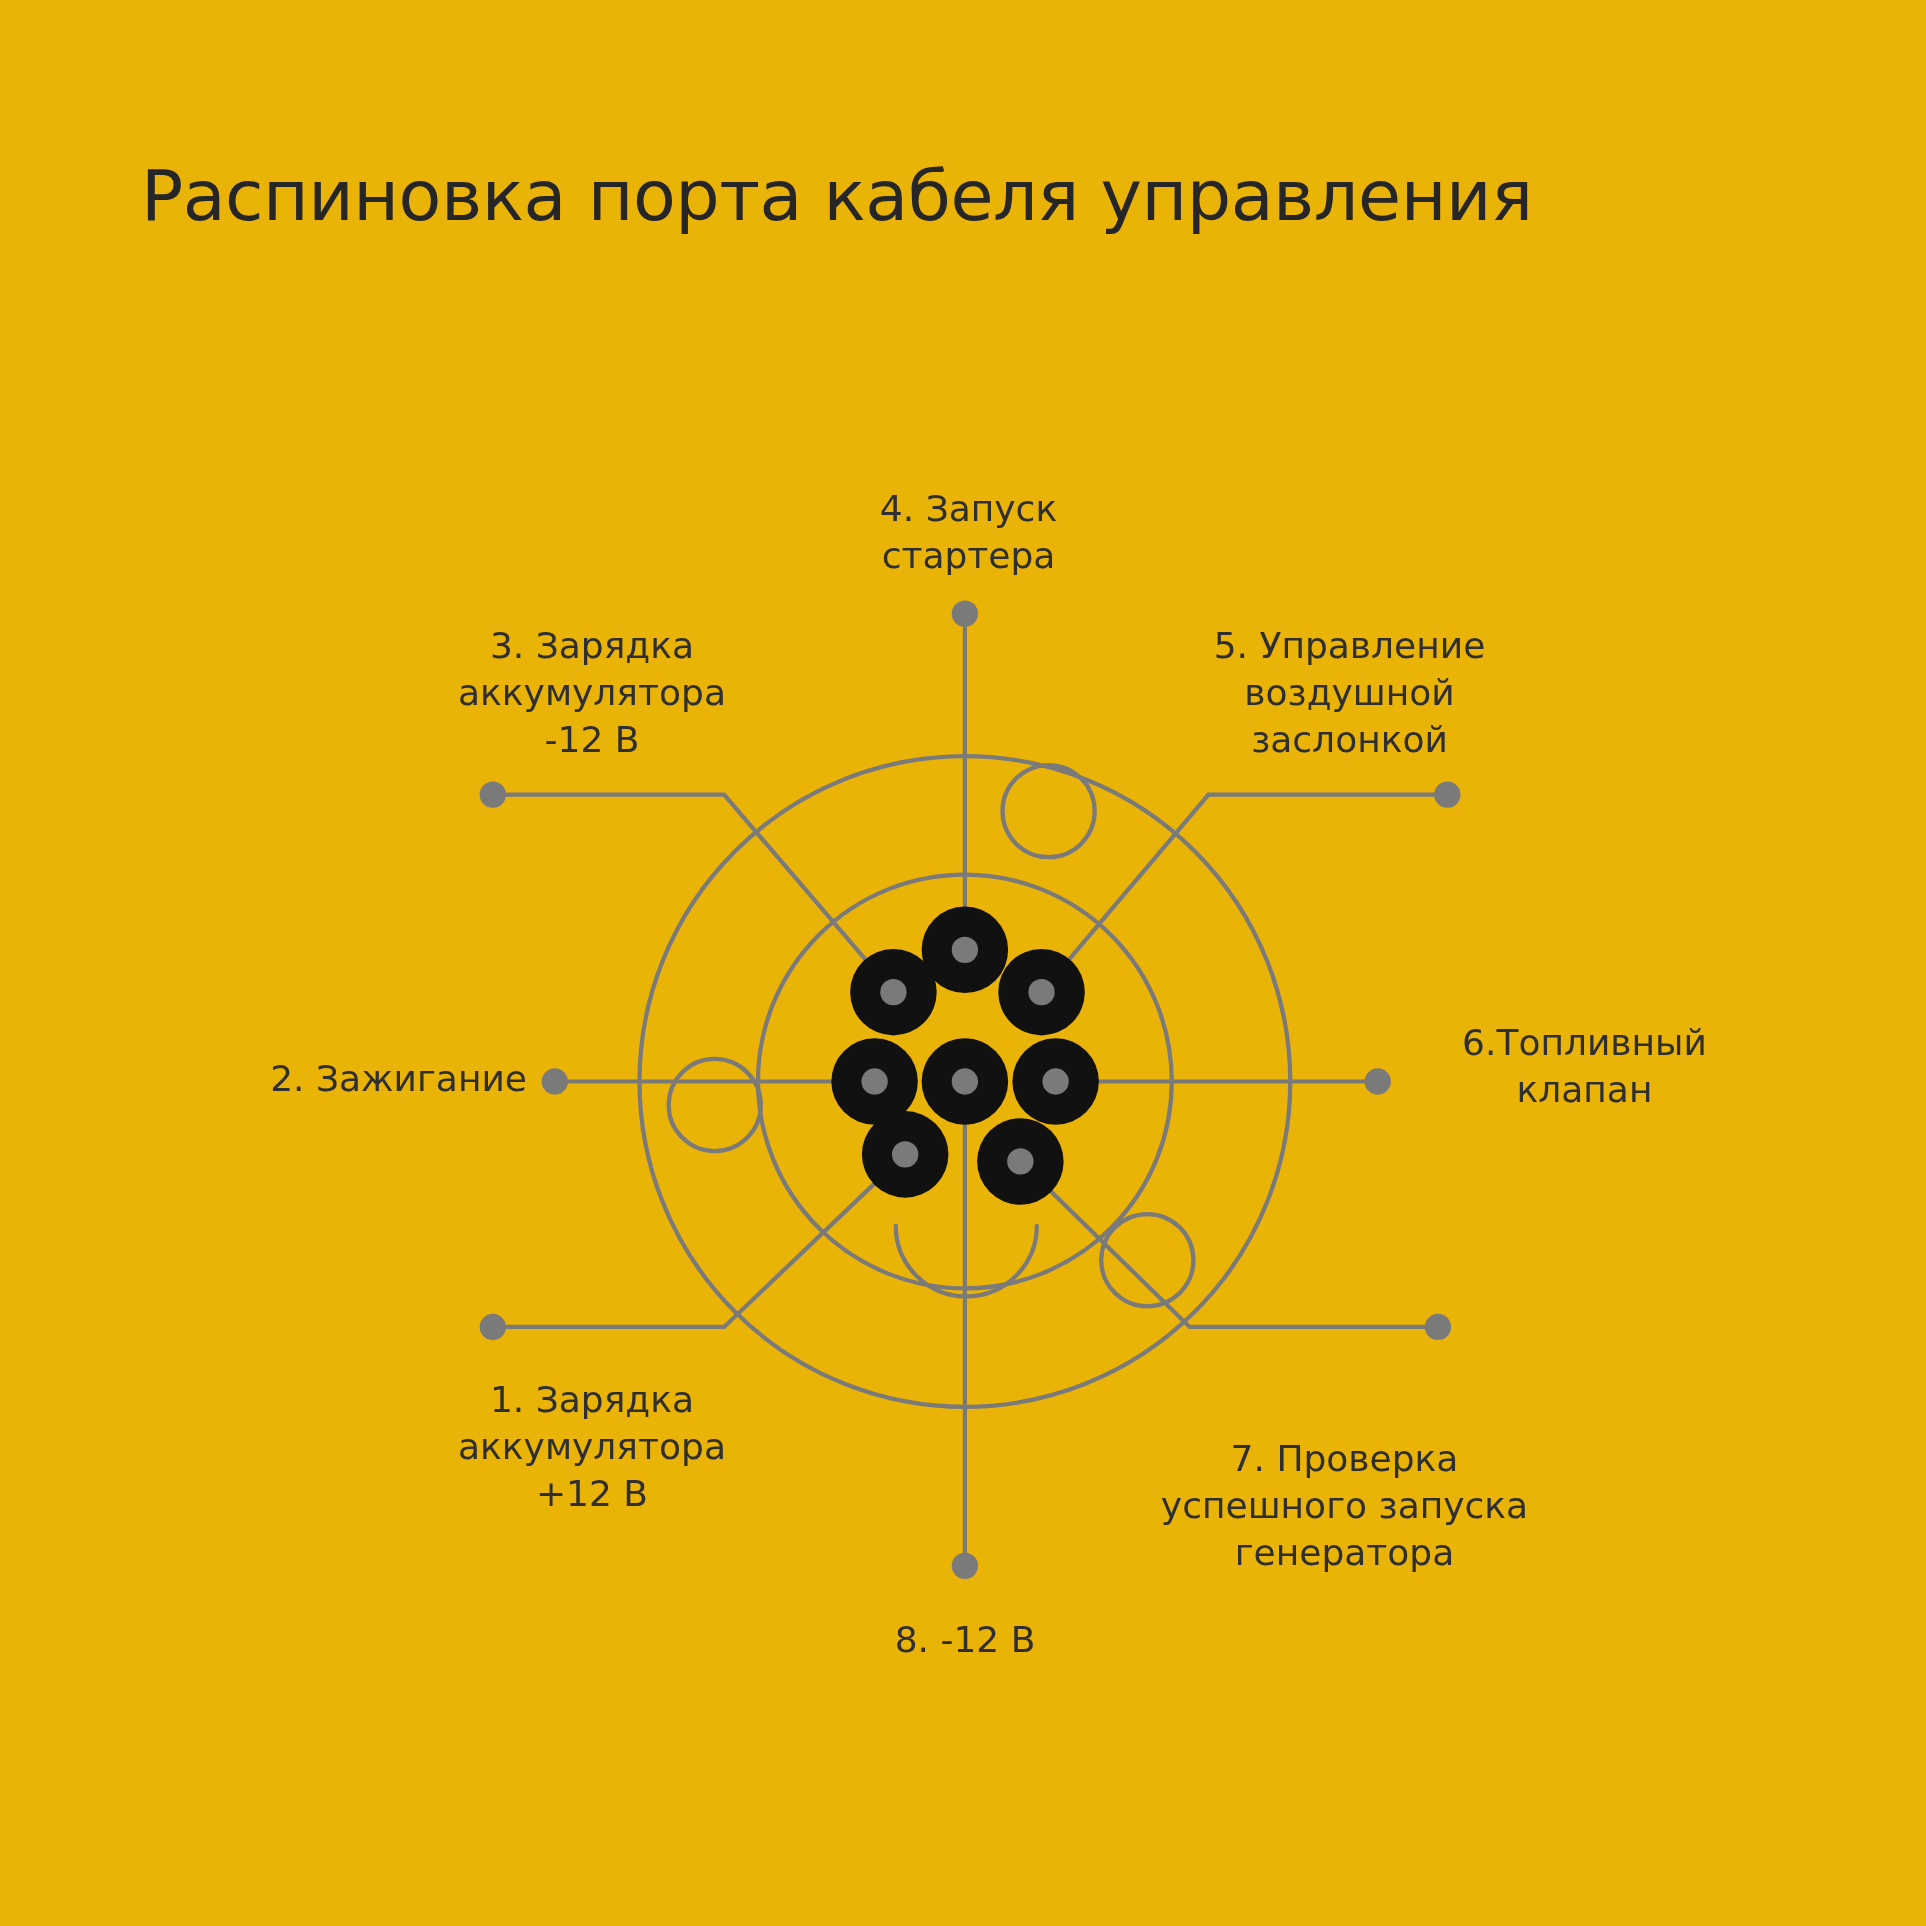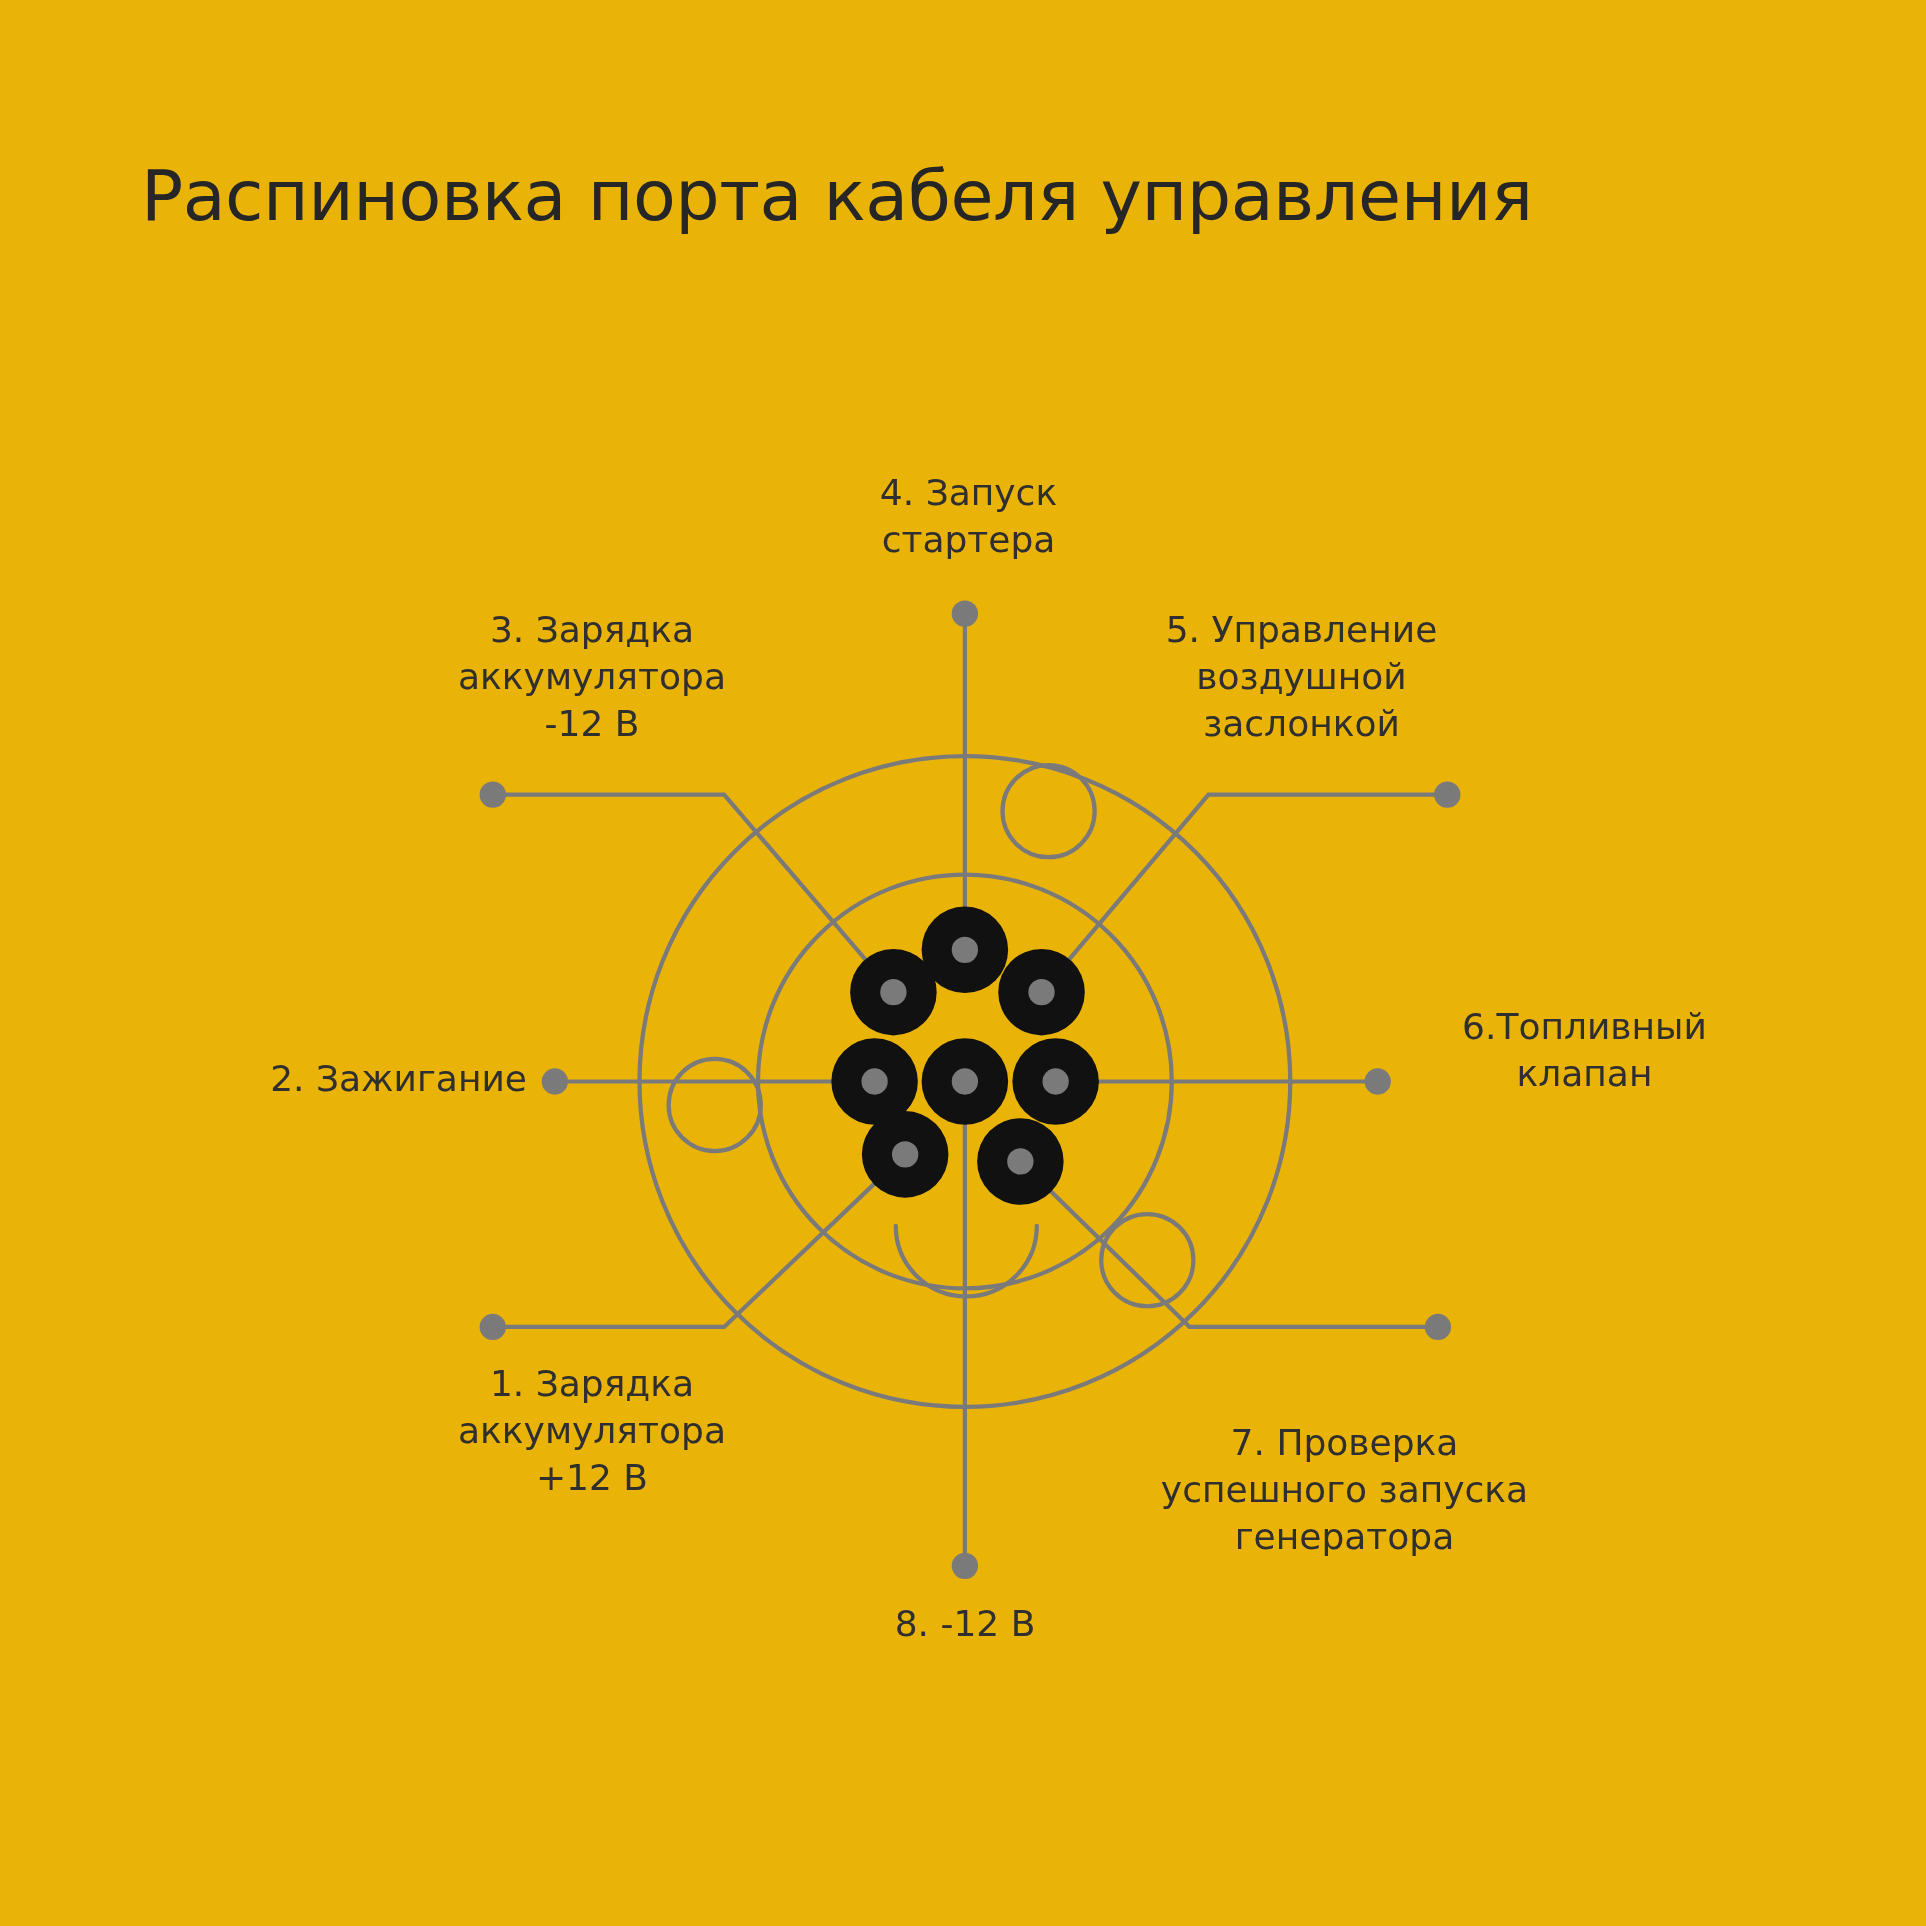--- a/index.html
+++ b/index.html
@@ -37,21 +37,21 @@
     width: 1926px;
     height: 1926px;
   }
   .lbl {
     position: absolute;
     font-size: 36px;
     line-height: 1.30;
     color: #2f2f2f;
     white-space: pre;
   }
-  .lbl.center { text-align: center; }
+  .lbl.center { text-align: center; margin-top: 16px; }
   .lbl.right  { text-align: right; }
 </style>
 </head>
 <body>
 
 <div id="page-root">
 
   <div class="title">Распиновка порта кабеля управления</div>
 
   <svg class="diagram" viewBox="0 0 4096 4096">
@@ -122,21 +122,21 @@
     </g>
   </svg>
 
   <div class="lbl center" style="left:818px; top:470px; width:301px;">4. Запуск
 стартера</div>
 
   <div class="lbl center" style="left:404px; top:607px; width:376px;">3. Зарядка
 аккумулятора
 -12 В</div>
 
-  <div class="lbl center" style="left:1104px; top:607px; width:395px;">5. Управление
+  <div class="lbl center" style="left:1152px; top:607px; width:395px;">5. Управление
 воздушной
 заслонкой</div>
 
   <div class="lbl right" style="left:198px; top:1056px; width:329px;">2. Зажигание</div>
 
   <div class="lbl center" style="left:1406px; top:1004px; width:357px;">6.Топливный
 клапан</div>
 
   <div class="lbl center" style="left:404px; top:1361px; width:376px;">1. Зарядка
 аккумулятора

